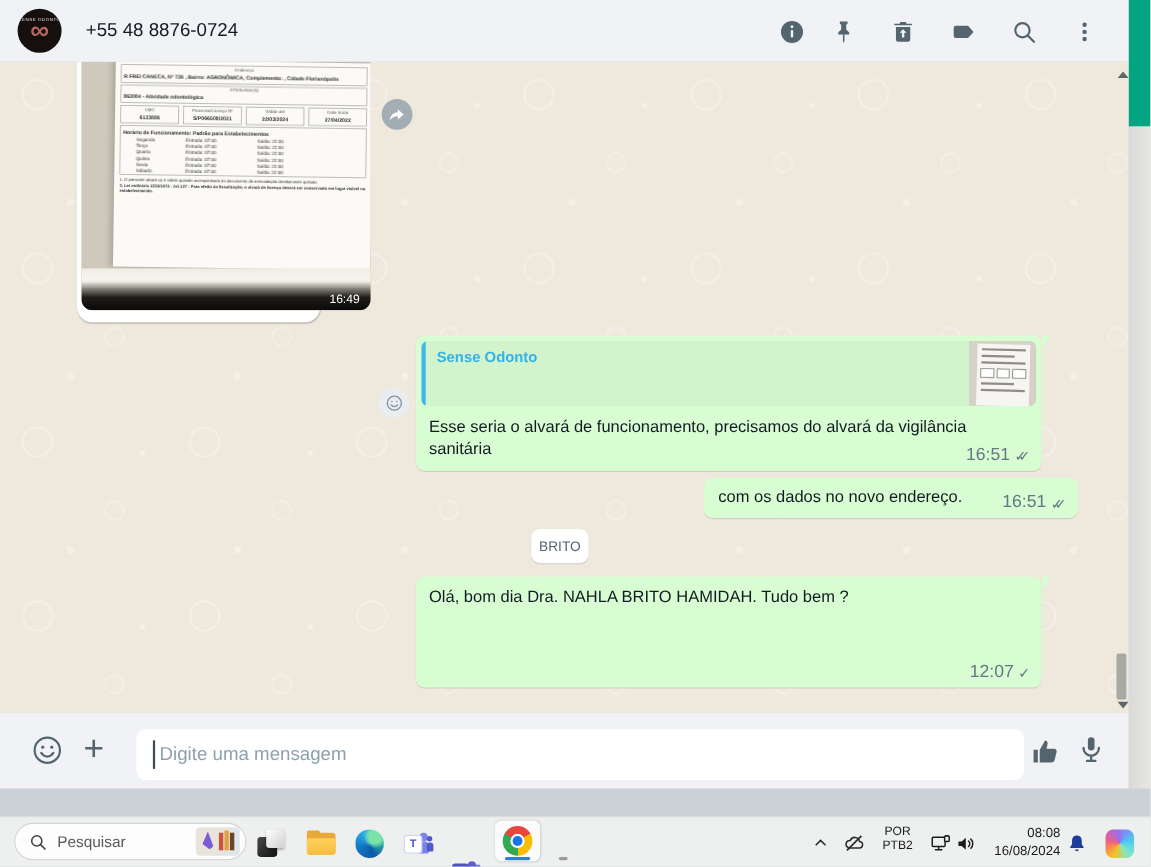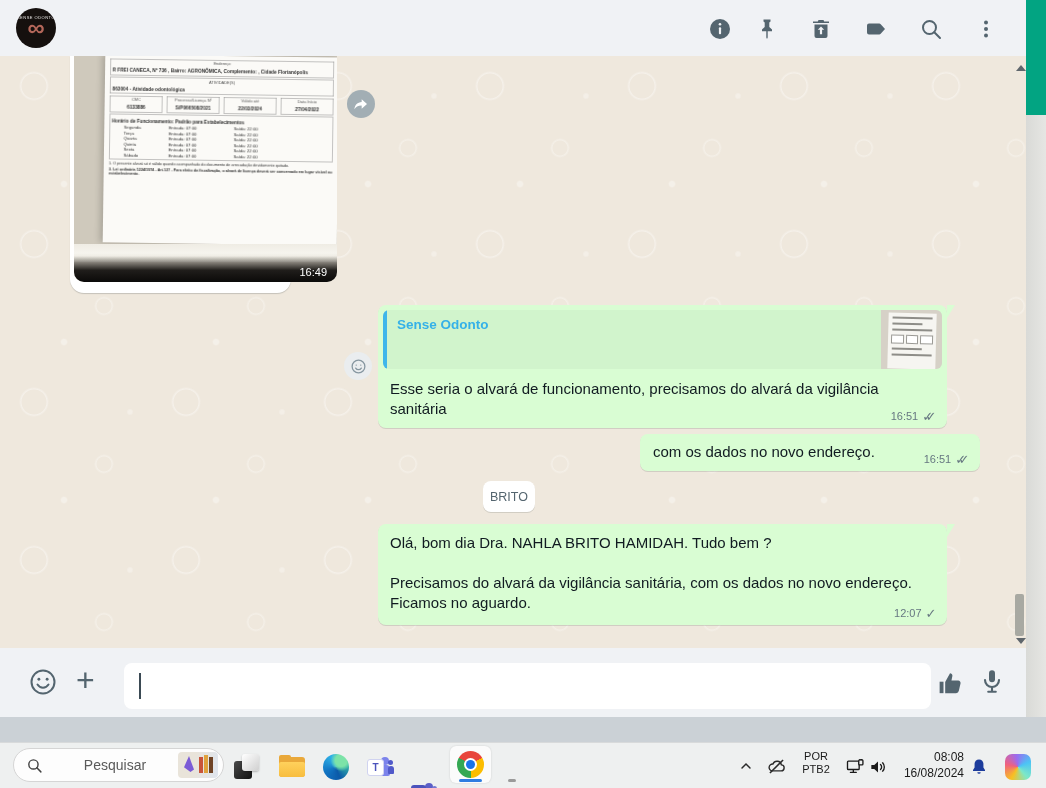--- a/index.html
+++ b/index.html
@@ -51,21 +51,21 @@
 
   .hover-circle{position:absolute;width:28px;height:28px;border-radius:50%;display:flex;align-items:center;justify-content:center;cursor:pointer;}
   #forward-btn{left:347px;top:34px;background:rgba(148,163,173,.85);}
   #react-btn{left:344px;top:296px;background:rgba(233,237,239,.95);}
 
   
   .bubble{position:absolute;background:#d9fdd3;border-radius:8px;box-shadow:0 1px .5px rgba(11,20,26,.13);cursor:pointer;}
   .tail{position:absolute;top:0;right:-8px;width:8px;height:13px;background:#d9fdd3;clip-path:polygon(0 0,100% 0,0 100%);}
   .msg-text{font-size:15px;line-height:20px;color:#111b21;}
   .meta{position:absolute;right:9px;bottom:5px;display:flex;align-items:center;color:#667781;}
-  .meta .time{font-size:11px;}
+  .meta .time{font-size:16px;}
   .ticks{display:inline-block;font-size:13px;letter-spacing:-7.5px;padding-right:9px;margin-left:4px;transform:translateY(.5px);}
 
   #bubble-reply{left:378px;top:249px;width:569px;height:123px;}
   #quote{position:absolute;left:5px;top:5px;right:5px;height:59px;background:#d1f4cc;border-radius:6px;overflow:hidden;display:flex;cursor:pointer;}
   #quote-bar{width:4px;background:#3fb6ea;flex:none;}
   #quote-body{flex:1;padding:7px 10px;}
   #quote-name{font-size:13.5px;font-weight:bold;color:#35b1e8;}
   #quote-kind{display:flex;align-items:center;gap:5px;margin-top:5px;color:#54656f;font-size:14.5px;}
   #quote-thumb{width:61px;flex:none;background:#d6d1c7;position:relative;overflow:hidden;}
   #quote-thumb .tpaper{position:absolute;left:7px;top:3px;width:48px;height:56px;background:#f6f5f1;transform:rotate(1.5deg);}
@@ -96,21 +96,21 @@
   #plus-btn{left:76px;top:12px;font-size:32px;font-weight:300;line-height:40px;color:#54656f;}
   #msg-input{position:absolute;left:124px;top:15px;width:807px;height:46px;background:#fff;border-radius:8px;cursor:text;}
   #caret{position:absolute;left:15px;top:10px;width:1.5px;height:26px;background:#3b4a54;}
   #placeholder{position:absolute;left:21px;top:0;height:46px;line-height:46px;font-size:17px;color:#8da1ac;}
 
   
   #desktop-strip{position:absolute;left:0;top:717px;width:1046px;height:25px;background:#cbd1d6;}
   #taskbar{position:absolute;left:0;top:742px;width:1046px;height:46px;background:#eef0f0;border-top:1px solid #d8dadb;box-sizing:border-box;}
   #search-pill{position:absolute;left:13px;top:5px;width:211px;height:34px;background:#fdfdfd;border:1px solid #d5d5d5;border-radius:17px;display:flex;align-items:center;cursor:pointer;box-sizing:border-box;}
   #search-pill svg{margin-left:12px;}
-  #search-label{margin-left:9px;font-size:14px;color:#5a5a5a;flex:1;text-align:center;}
+  #search-label{margin-left:9px;font-size:14px;color:#5a5a5a;flex:1;}
   #bing-art{width:40px;height:26px;border-radius:4px;margin-right:5px;background:linear-gradient(100deg,#e9e4da 40%,#dfe5ee);position:relative;overflow:hidden;}
   #bing-art .quill{position:absolute;left:6px;top:4px;width:10px;height:16px;background:#7b5bd6;clip-path:polygon(50% 0,100% 85%,65% 100%,0 70%);}
   #bing-art .book1{position:absolute;left:21px;top:5px;width:4px;height:16px;background:#c9543b;}
   #bing-art .book2{position:absolute;left:26px;top:3px;width:4px;height:18px;background:#e0a23e;}
   #bing-art .book3{position:absolute;left:31px;top:5px;width:4px;height:16px;background:#6e4326;}
 
   .task-icon{position:absolute;top:11px;width:26px;height:26px;cursor:pointer;}
   
   #sq-back{position:absolute;left:0;top:7px;width:18px;height:18px;background:linear-gradient(135deg,#4a4a4a,#111);border-radius:3px;}
   #sq-front{position:absolute;left:8px;top:0;width:17px;height:17px;background:linear-gradient(135deg,#fff,#cfcfcf);border-radius:3px;box-shadow:0 1px 2px rgba(0,0,0,.25);}
@@ -155,20 +155,21 @@
 </head>
 <body>
 
 <div id="screen">
 
   <div id="wa-header">
     <div id="avatar">
       <span class="brand-small">SENSE ODONTO</span>
       <span class="brand-glyph">∞</span>
     </div>
+    <div id="chat-title">+55 48 8876-0724</div>
 
     <span class="hicon" style="left:708px;">
       <svg viewBox="0 0 24 24">
           <circle cx="12" cy="12" r="10" fill="currentColor"></circle>
           <rect x="10.9" y="10.2" width="2.2" height="7" rx="1" fill="#f0f2f5"></rect>
           <circle cx="12" cy="7.3" r="1.3" fill="#f0f2f5"></circle>
         </svg>
     </span>
     <span class="hicon" style="left:755px;">
       <svg viewBox="0 0 24 24" fill="currentColor">
@@ -319,21 +320,20 @@
         <span class="time">16:51</span>
         <span class="ticks">✓✓</span>
       </div>
     </div>
 
     <div id="date-pill">BRITO</div>
 
     <div class="bubble" id="bubble-today">
       <span class="tail"></span>
       <div class="msg-text p1">Olá, bom dia Dra.  NAHLA BRITO HAMIDAH. Tudo bem ?</div>
-      <div class="msg-text p2">Precisamos do alvará da vigilância sanitária, com os dados no novo endereço. Ficamos no aguardo.</div>
       <div class="meta">
         <span class="time">12:07</span>
         <span class="ticks">✓</span>
       </div>
     </div>
 
     <div class="scroll-arrow-up" style="top:9px;"></div>
     <div id="chat-thumb"></div>
     <div class="scroll-arrow-down" style="top:582px;"></div>
   </div>
@@ -344,20 +344,21 @@
           <circle cx="12" cy="12" r="9.2"></circle>
           <circle cx="8.7" cy="9.8" r="1.15" fill="currentColor" stroke="none"></circle>
           <circle cx="15.3" cy="9.8" r="1.15" fill="currentColor" stroke="none"></circle>
           <path d="M7.6 14c1.1 1.7 2.6 2.6 4.4 2.6s3.3-.9 4.4-2.6" stroke-linecap="round"></path>
         </svg>
     </span>
     <span class="abs" id="plus-btn">+</span>
 
     <div id="msg-input">
       <span id="caret"></span>
+      <span id="placeholder">Digite uma mensagem</span>
     </div>
 
     <span class="cicon" style="left:936px;top:21px;">
       <svg width="29" height="29" viewBox="0 0 24 24" fill="currentColor">
           <path d="M3 10.5h3.2V20H3z"></path>
           <path d="M7.6 20v-9.3l4-7.2c1.1.05 2 .95 2 2.1l-.8 4h5.6a1.9 1.9 0 0 1 1.9 2.3l-1.4 6.1A2.4 2.4 0 0 1 16.6 20H7.6z"></path>
         </svg>
     </span>
     <span class="cicon" style="left:977px;top:18px;">
       <svg width="30" height="30" viewBox="0 0 24 24" fill="none" stroke="currentColor" stroke-width="1.7">

